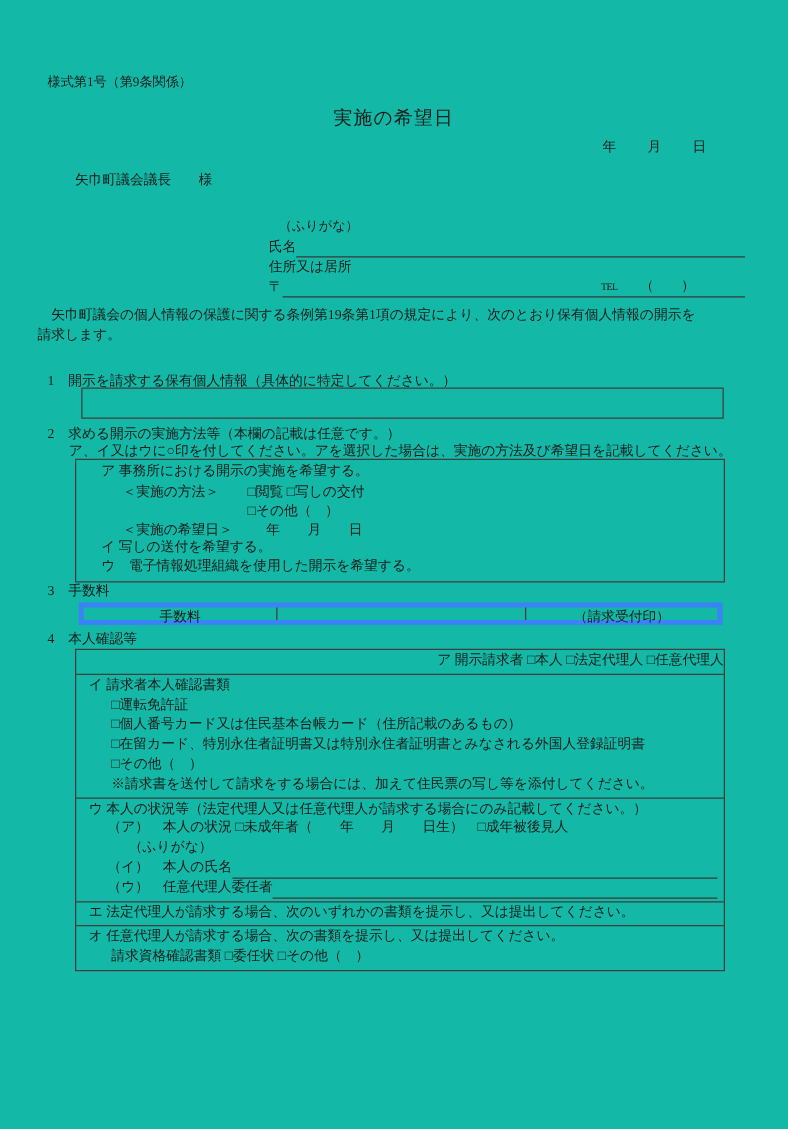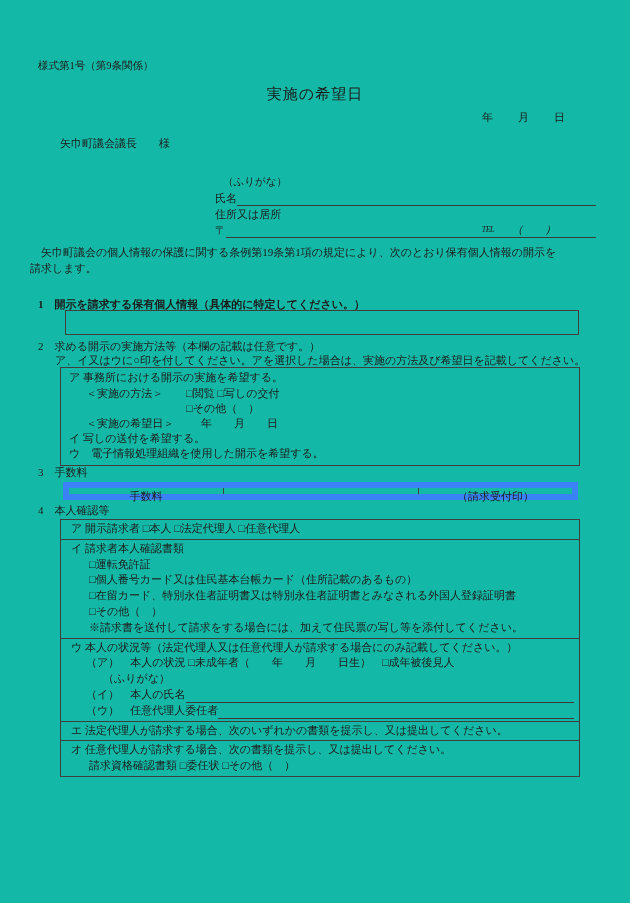--- a/index.html
+++ b/index.html
@@ -13,51 +13,51 @@
 
   .form-number { left:38px; top:59px; font-size:10.5px; }
   .doc-title  { left:0; top:85px; width:630px; text-align:center; font-size:15px; letter-spacing:1px; }
   .date-line  { top:110px; right:64px; letter-spacing:1px; }
   .addressee  { left:60px; top:136px; }
 
   .applicant { left:215px; top:174px; width:381px; }
   .a-row { height:16px; line-height:16px; }
   .a-furigana { padding-left:8px; font-size:10.5px; }
   .flexrow { display:flex; }
-  .fill { flex:1;font-style:italic; }
+  .fill { flex:1; }
   .uline { border-bottom:1px solid #3a3a3a; }
   .tel-wrap { display:flex; justify-content:flex-end; align-items:flex-end; padding-right:40px; }
   .tel-label { font-size:8px; letter-spacing:-0.5px; line-height:15px; }
   .tel-parens { margin-left:18px; }
 
   .intro { left:30px; top:245px; width:572px; line-height:15.5px; }
 
   .s-heading { left:38px; }
-  .h1 { top:297px;font-weight:bold; }
+  .h1 { top:297px; }
   .h2 { top:339px; }
   .h3 { top:465px; }
   .h4 { top:503px; }
 
   .box1 { left:65px; top:310px; width:514px; height:25px; border:1px solid #3f3f3f; }
   .s2-note { left:55px; top:353px; }
 
-  .box2 { left:60px; top:367px; width:520px; border:1px solid #3f3f3f; padding:2px 0 3px; }
+  .box2 { left:60px; top:367px; width:520px; border:1px solid #3f3f3f; padding:2px 12px 3px; }
   .box2 .ln { line-height:15.5px; padding-left:8px; }
   .box2 .mrow { display:flex; padding-left:25px; }
   .box2 .mlabel { width:100px; flex:none; }
   .box2 .dval { padding-left:15px; }
 
-  .fee { left:63px; top:482px; width:515px; display:flex; border:6px solid #3b82f6; height:18px; line-height:16px; text-align:center; }
+  .fee { left:63px; top:482px; width:515px; display:flex; border:4px solid #3b82f6; height:18px; line-height:16px; text-align:center; }
   .fee-c1 { width:155px; border-right:1px solid #3f3f3f; }
   .fee-c2 { flex:1; border-right:1px solid #3f3f3f; }
   .fee-c3 { width:153px; }
 
   .t4 { left:60px; top:519px; width:520px; border:1px solid #3f3f3f; }
   .t4-row { border-top:1px solid #3f3f3f; padding:1px 0 2px; }
-  .t4-row:first-child { border-top:none; }
+  .t4-row:first-child { border-top:none;text-align:right; }
   .t4 .ln { line-height:15.8px; padding-left:10px; }
   .t4 .ind { padding-left:28px; }
   .t4 .ind-a { padding-left:25px; }
   .t4 .ind-deep { padding-left:115px; }
   .t4 .ind-furi { padding-left:42px; }
   .u-row { display:flex; padding-left:25px; margin-right:5px; line-height:15.8px; }
   .u-row .label { flex:none; }
   .u-row .fill { border-bottom:1px solid #3a3a3a; }
 </style>
 </head>

